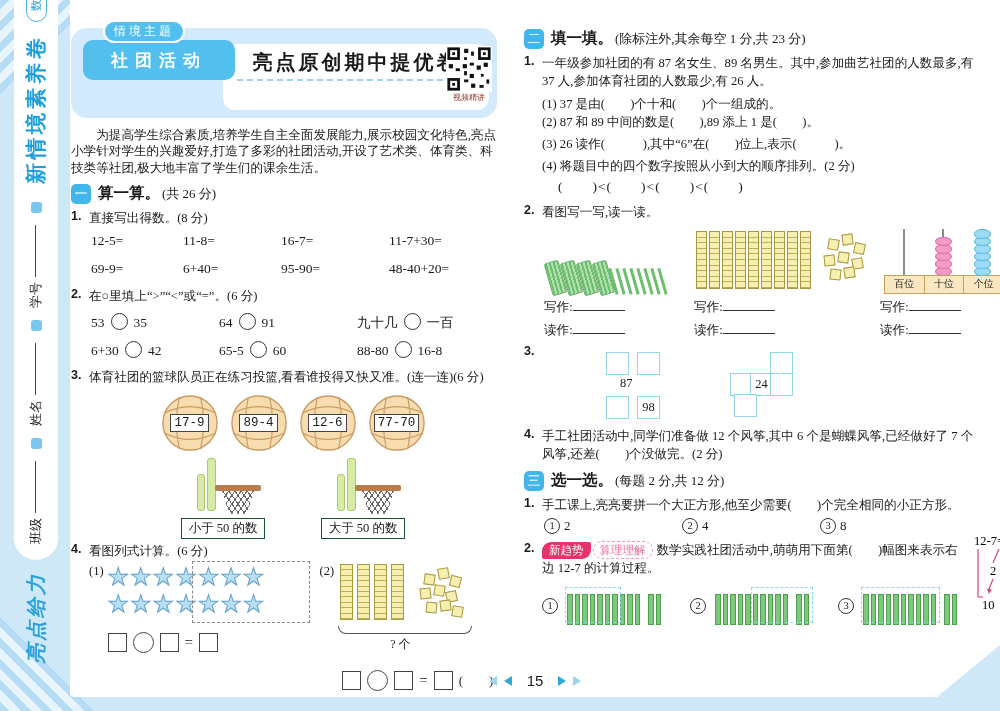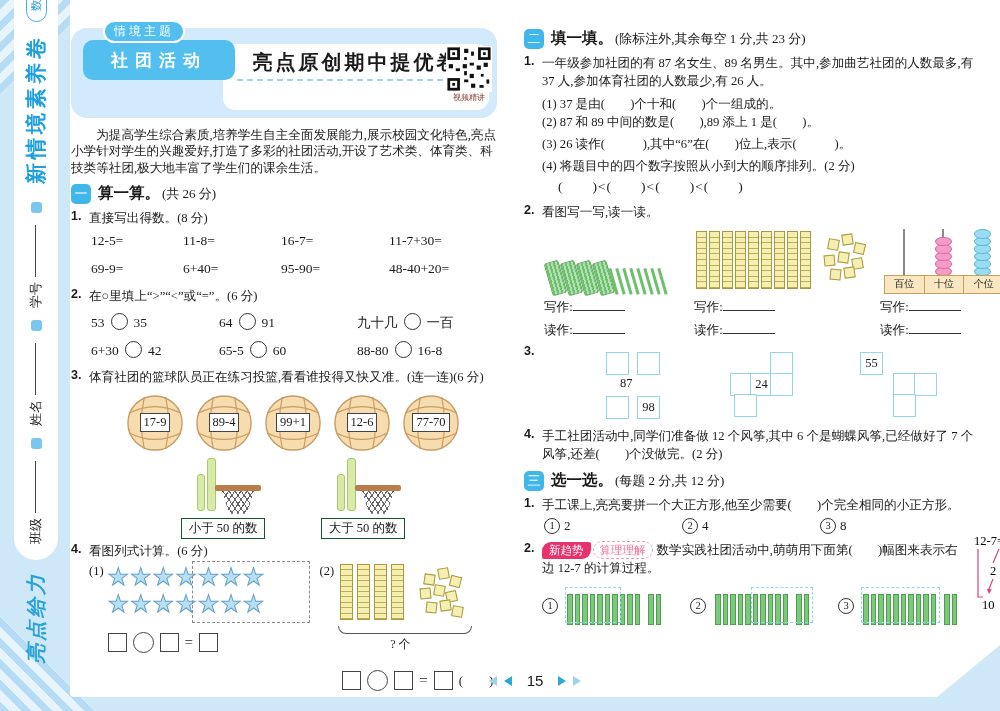--- a/index.html
+++ b/index.html
@@ -70,21 +70,21 @@
   .q-text{font-size:12.6px;line-height:1.45;}
 
   .eq-grid{display:grid;grid-template-columns:92px 98px 108px 120px;row-gap:12px;margin:6px 0 7px 2px;font-size:13.5px;}
   .cmp-grid{display:grid;grid-template-columns:128px 138px auto;row-gap:9px;margin:7px 0 6px 2px;font-size:13.5px;}
   .cmp-circle{display:inline-block;width:15px;height:15px;border:1.3px solid #333;border-radius:50%;
      vertical-align:-3px;margin:0 6px;}
 
   .balls{display:flex;gap:11px;justify-content:center;margin:8px 0 6px;}
   .ball{position:relative;width:58px;height:58px;flex:0 0 auto;display:flex;align-items:center;justify-content:center;}
   .ball svg{position:absolute;inset:0;}
-  .ball-label{position:relative;background:#fff;border:1px solid #444;padding:1px 3px;font-size:12.5px;z-index:1;}
+  .ball-label{position:relative;background:#fff;border:1px solid #444;padding:1px 3px;font-size:12.5px;z-index:1;font-family:Liberation Mono, monospace;}
 
   .baskets{display:flex;justify-content:center;gap:44px;margin-top:2px;}
   .basket{display:flex;flex-direction:column;align-items:center;}
   .hoop{position:relative;width:96px;height:57px;}
   .pole-a{position:absolute;left:32px;top:0;width:7px;height:51px;background:#d8eaa8;border:1px solid #a8c86a;border-radius:3px;}
   .pole-b{position:absolute;left:22px;top:16px;width:6px;height:35px;background:#d8eaa8;border:1px solid #a8c86a;border-radius:3px;}
   .rim{position:absolute;left:40px;top:27px;width:46px;height:6px;background:#b97c4a;border-radius:2px;}
   .net{position:absolute;left:45px;top:33px;width:36px;height:23px;clip-path:polygon(4% 0,96% 0,74% 100%,26% 100%);
      background-color:#fdfdfd;
      background-image:repeating-linear-gradient(55deg,#666 0 1px,transparent 1px 5px),
@@ -289,27 +289,20 @@
                 <circle cx="30" cy="30" r="28" fill="#f7dcb0" stroke="#c99c63" stroke-width="1.5"></circle>
                 <path d="M3,20 Q30,6 57,20 M3,40 Q30,54 57,40 M19,3 Q13,30 19,57 M41,3 Q47,30 41,57" fill="none" stroke="#c99c63" stroke-width="1.2"></path>
               </svg>
               <span class="ball-label">89-4</span>
             </div>
           <div class="ball">
               <svg viewBox="0 0 60 60">
                 <circle cx="30" cy="30" r="28" fill="#f7dcb0" stroke="#c99c63" stroke-width="1.5"></circle>
                 <path d="M3,20 Q30,6 57,20 M3,40 Q30,54 57,40 M19,3 Q13,30 19,57 M41,3 Q47,30 41,57" fill="none" stroke="#c99c63" stroke-width="1.2"></path>
               </svg>
-              <span class="ball-label">99+1</span>
-            </div>
-          <div class="ball">
-              <svg viewBox="0 0 60 60">
-                <circle cx="30" cy="30" r="28" fill="#f7dcb0" stroke="#c99c63" stroke-width="1.5"></circle>
-                <path d="M3,20 Q30,6 57,20 M3,40 Q30,54 57,40 M19,3 Q13,30 19,57 M41,3 Q47,30 41,57" fill="none" stroke="#c99c63" stroke-width="1.2"></path>
-              </svg>
               <span class="ball-label">12-6</span>
             </div>
           <div class="ball">
               <svg viewBox="0 0 60 60">
                 <circle cx="30" cy="30" r="28" fill="#f7dcb0" stroke="#c99c63" stroke-width="1.5"></circle>
                 <path d="M3,20 Q30,6 57,20 M3,40 Q30,54 57,40 M19,3 Q13,30 19,57 M41,3 Q47,30 41,57" fill="none" stroke="#c99c63" stroke-width="1.2"></path>
               </svg>
               <span class="ball-label">77-70</span>
             </div>
         </div>
@@ -491,26 +484,20 @@
             <div class="cell" style="left:31px;top:44px;">98</div>
             <div class="gtext" style="left:14px;top:24px;">87</div>
           </div>
           <div class="grid gridB">
             <div class="cell" style="left:40px;top:0;"></div>
             <div class="cell" style="left:0;top:21px;"></div>
             <div class="cell" style="left:20px;top:21px;">24</div>
             <div class="cell" style="left:40px;top:21px;"></div>
             <div class="cell" style="left:4px;top:42px;"></div>
           </div>
-          <div class="grid gridC">
-            <div class="cell" style="left:0;top:0;">55</div>
-            <div class="cell" style="left:33px;top:21px;"></div>
-            <div class="cell" style="left:54px;top:21px;"></div>
-            <div class="cell" style="left:33px;top:42px;"></div>
-          </div>
         </div>
       </div>
     </div>
 
     <div class="q">
       <span class="q-no">4.</span>
       <div class="q-body">
         <div class="q-text">手工社团活动中,同学们准备做 12 个风筝,其中 6 个是蝴蝶风筝,已经做好了 7 个风筝,还差(　　)个没做完。(2 分)</div>
       </div>
     </div>

